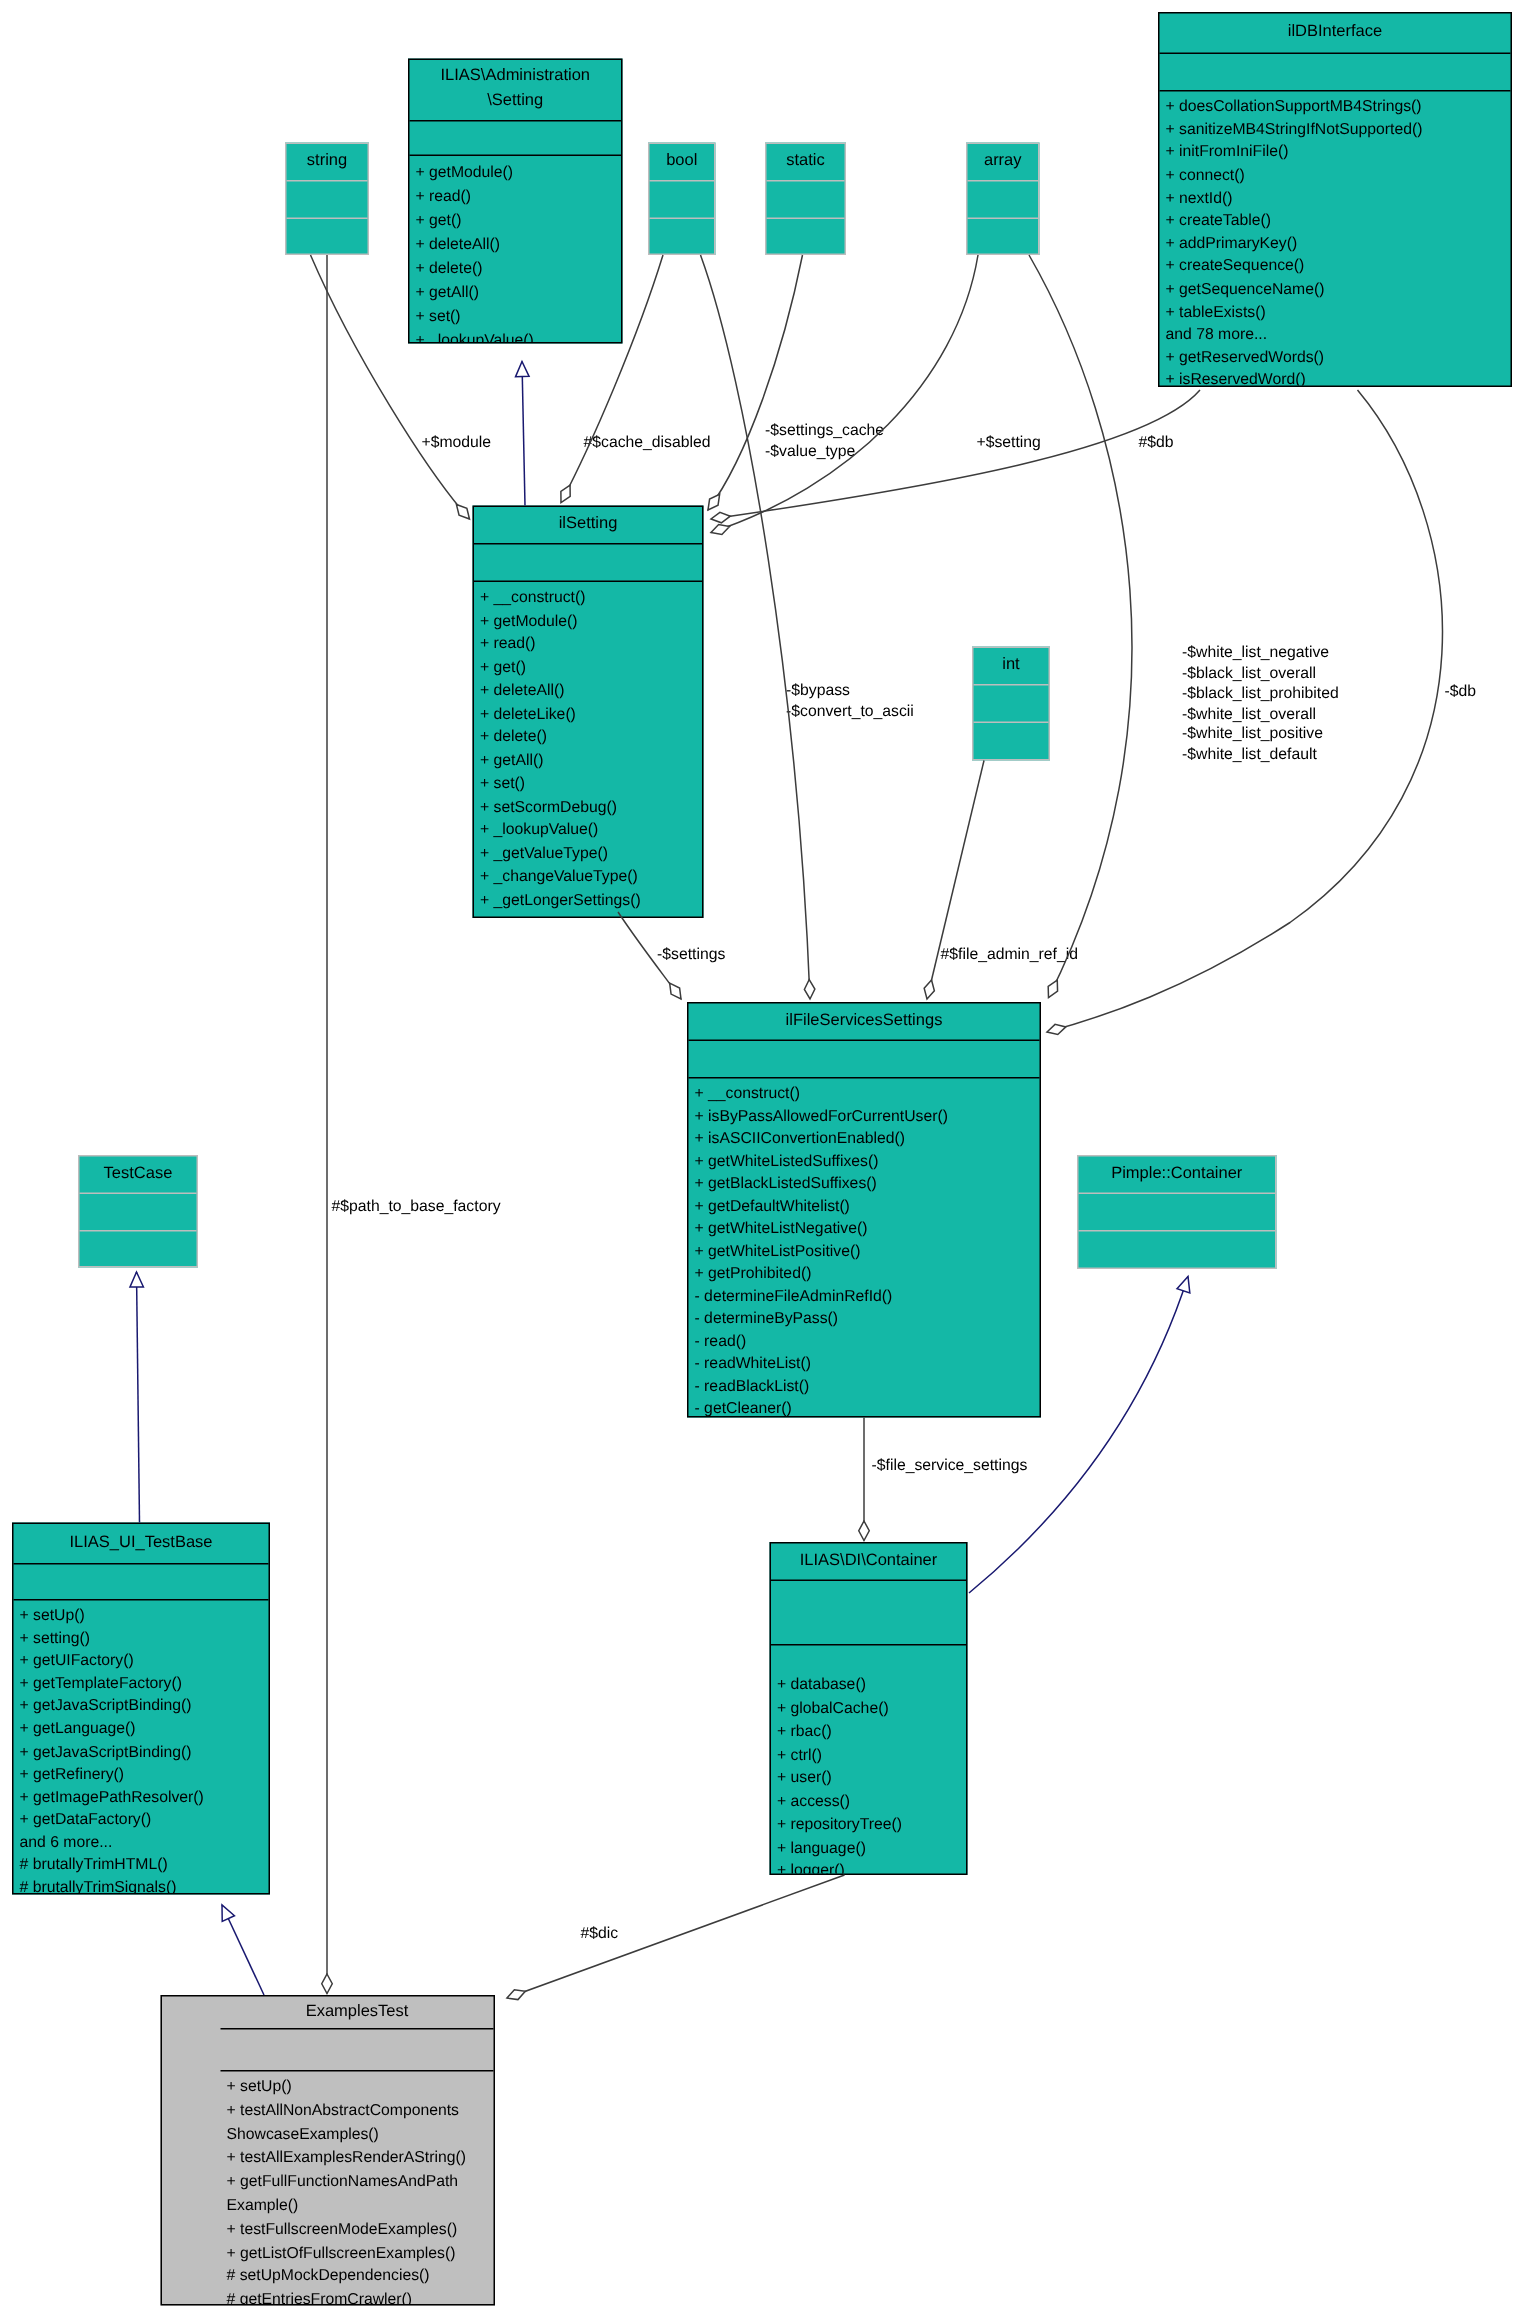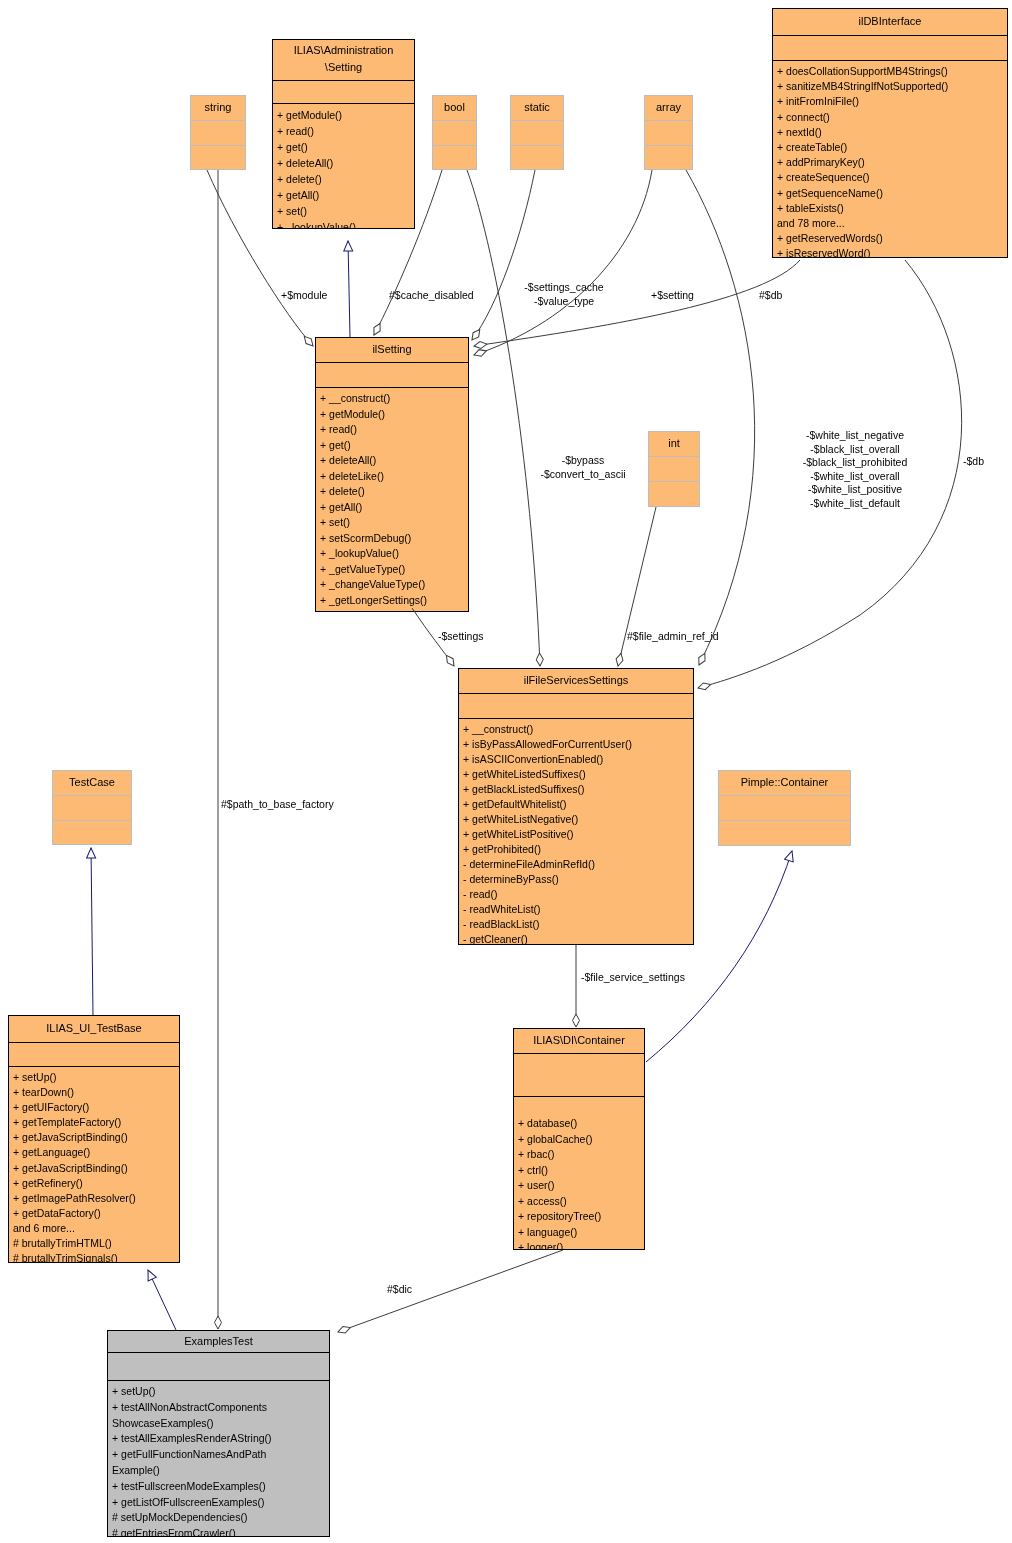--- a/index.html
+++ b/index.html
@@ -1,31 +1,31 @@
 <!DOCTYPE html>
 <html><head>
 <meta charset="utf-8">
 <style>
   html,body{margin:0;padding:0;background:#fff;}
   #canvas{position:relative;width:1012px;height:1543px;background:#fff;
           font-family:"Liberation Sans",sans-serif;color:#000;overflow:hidden;}
   svg.edges{position:absolute;left:0;top:0;pointer-events:none;z-index:5;}
-  .cbox{position:absolute;box-sizing:border-box;background:#fdba74;border:1px solid #000;
+  .cbox{position:absolute;box-sizing:border-box;background:#14b8a6;border:1px solid #000;
         display:flex;flex-direction:column;font-size:10.5px;z-index:2;}
   .cbox.type{border-color:#bdbdbd;}
   .cbox.hl{background:#bfbfbf;}
   .t{text-align:center;white-space:pre-line;border-bottom:1px solid #000;
      font-size:11px;overflow:hidden;}
   .t1{height:24px;line-height:23px;}
   .cbox.type .t{border-color:#bdbdbd;}
   .a{border-bottom:1px solid #000;height:24px;flex:none;}
   .cbox.type .a{border-color:#bdbdbd;}
   .m{flex:1;padding:3px 2px 0 4px;white-space:nowrap;overflow:hidden;}
   .lbl{position:absolute;font-size:10.5px;white-space:pre-line;z-index:4;line-height:13.6px;}
-  .lbl.c{text-align:center;}
+  .lbl.c{}
 </style>
 </head>
 <body>
 
 <div id="canvas">
 
   <svg class="edges" width="1012" height="1543" viewBox="0 0 1012 1543">
     <defs>
       <marker id="dia" markerWidth="16" markerHeight="10" refX="14" refY="5" orient="auto" markerUnits="userSpaceOnUse">
         <path d="M1,5 L7.5,1.5 L14,5 L7.5,8.5 Z" fill="#ffffff" stroke="#3c3c3c" stroke-width="1"></path>
@@ -176,21 +176,21 @@
     <div class="t t1">Pimple::Container</div>
     <div class="a"></div>
     <div class="m"></div>
   </div>
 
   <div class="cbox" style="left:8px;top:1015px;width:172px;height:248px;">
     <div class="t t1" style="height:26px;line-height:25px;">ILIAS_UI_TestBase</div>
     <div class="a" style="height:23px;"></div>
     <div class="m" style="line-height:15.1px;">
         <div>+ setUp()</div>
-        <div>+ tearDown()</div>
+        <div>+ setting()</div>
         <div>+ getUIFactory()</div>
         <div>+ getTemplateFactory()</div>
         <div>+ getJavaScriptBinding()</div>
         <div>+ getLanguage()</div>
         <div>+ getJavaScriptBinding()</div>
         <div>+ getRefinery()</div>
         <div>+ getImagePathResolver()</div>
         <div>+ getDataFactory()</div>
         <div>and 6 more...</div>
         <div># brutallyTrimHTML()</div>
@@ -209,21 +209,21 @@
         <div>+ user()</div>
         <div>+ access()</div>
         <div>+ repositoryTree()</div>
         <div>+ language()</div>
         <div>+ logger()</div>
         <div>+ toolbar()</div>
         <div>and 65 more...</div>
       </div>
   </div>
 
-  <div class="cbox hl" style="left:107px;top:1330px;width:223px;height:207px;">
+  <div class="cbox hl" style="left:107px;top:1330px;width:223px;height:207px;padding-left:39px;">
     <div class="t t1" style="height:21px;line-height:20px;">ExamplesTest</div>
     <div class="a" style="height:27px;"></div>
     <div class="m" style="line-height:15.8px;">
         <div>+ setUp()</div>
         <div>+ testAllNonAbstractComponents</div>
         <div>ShowcaseExamples()</div>
         <div>+ testAllExamplesRenderAString()</div>
         <div>+ getFullFunctionNamesAndPath</div>
         <div>Example()</div>
         <div>+ testFullscreenModeExamples()</div>

